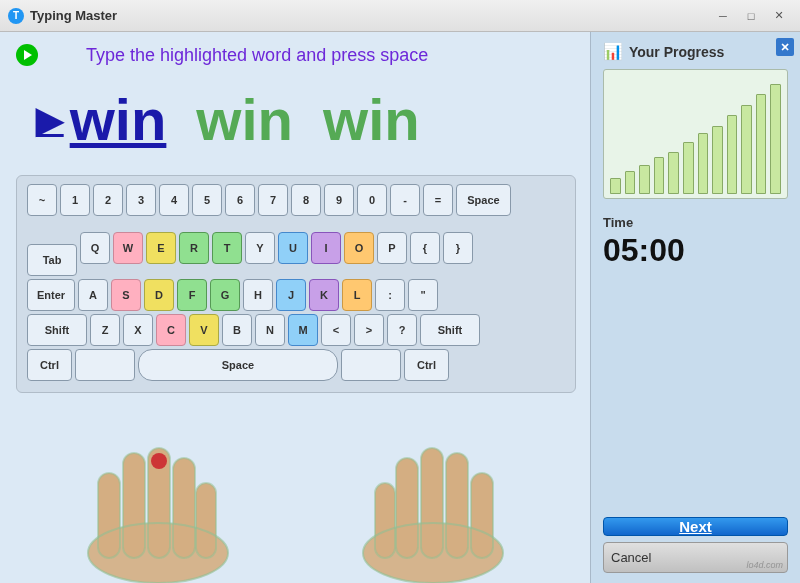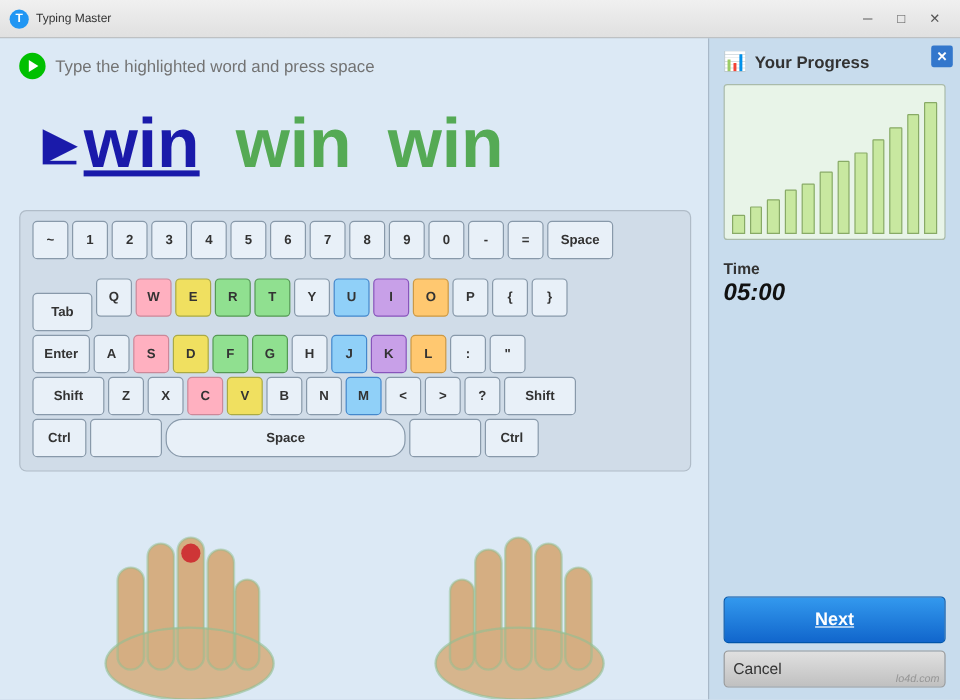--- a/index.html
+++ b/index.html
@@ -29,23 +29,24 @@
       border-radius: 50%;
       margin-right: 6px;
       display: flex;
       align-items: center;
       justify-content: center;
       color: white;
       font-size: 10px;
       font-weight: bold;
     }
     .title-bar-text {
-      font-size: 10px;
+      font-size: 13px;
       color: #333;
       flex: 1;
+      font-weight: bold;
     }
     .title-bar-controls {
       display: flex;
       gap: 2px;
     }
     .title-bar-btn {
       width: 26px;
       height: 20px;
       background: transparent;
       border: none;
@@ -91,22 +92,23 @@
       flex-shrink: 0;
     }
     .play-icon::after {
       content: '';
       border-left: 8px solid white;
       border-top: 5px solid transparent;
       border-bottom: 5px solid transparent;
       margin-left: 2px;
     }
     .instruction-text {
-      font-size: 14px;
-      color: #737373;
+      font-size: 18px;
+      color: #6d28d9;
+      margin-left: 40px;
     }
 
     
     .word-display {
       display: flex;
       align-items: center;
       gap: 30px;
       padding: 10px 20px;
       margin-bottom: 12px;
     }
@@ -266,36 +268,34 @@
     .time-section {
       margin-bottom: 8px;
     }
     .time-label {
       font-size: 13px;
       font-weight: bold;
       color: #333;
       margin-bottom: 2px;
     }
     .time-value {
-      font-size: 20px;
+      font-size: 32px;
       font-weight: bold;
       color: #111;
-      font-style: italic;
     }
 
     .spacer { flex: 1; }
 
     .next-btn {
       background: linear-gradient(to bottom, #3399ee, #1166cc);
       color: white;
       font-size: 15px;
       font-weight: bold;
       border: 1px solid #0055aa;
       border-radius: 4px;
-      padding: 10px;
       text-align: center;
       cursor: pointer;
       margin-bottom: 6px;
       text-decoration: underline;
     }
 
     .cancel-btn {
       background: linear-gradient(to bottom, #e0e0e0, #c0c0c0);
       color: #333;
       font-size: 13px;

